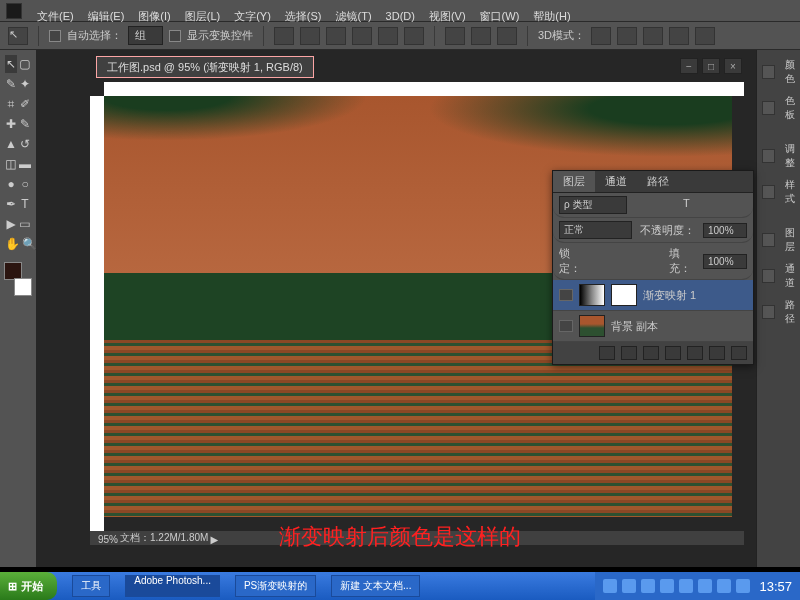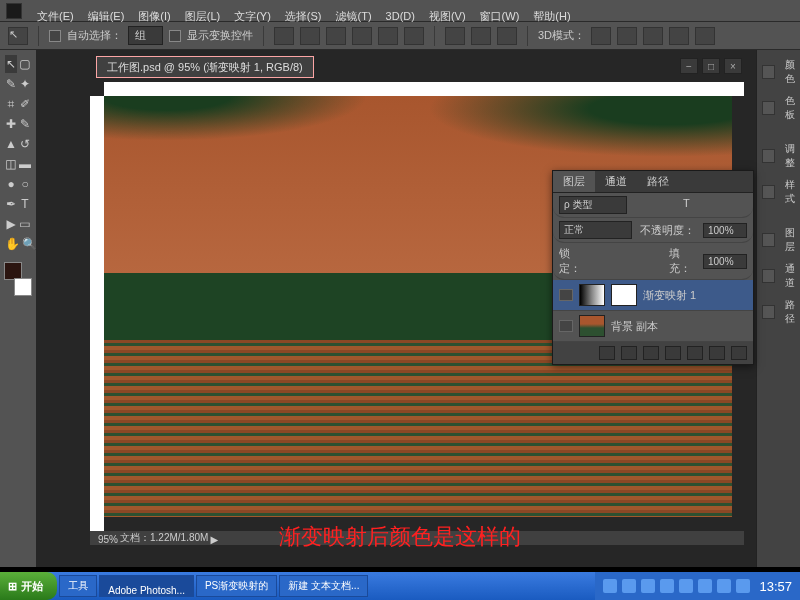--- a/index.html
+++ b/index.html
@@ -48,21 +48,21 @@
 .layers-panel .eye { width: 14px; height: 12px; border: 1px solid #666; background: #444; }
 .layers-panel .thumb { width: 26px; height: 22px; background: #888; border: 1px solid #222; }
 .layers-panel .thumb.gradient { background: linear-gradient(90deg, #000, #888, #fff); }
 .layers-panel .thumb.mask { background: #fff; }
 .layers-panel .thumb.img { background: linear-gradient(180deg, #a8562e 40%, #2d5030 60%); }
 .layers-panel .footer { display: flex; justify-content: flex-end; gap: 6px; padding: 4px 6px; background: #424242; }
 .layers-panel .footer div { width: 16px; height: 14px; background: #3a3a3a; border: 1px solid #222; }
 .caption { position: absolute; left: 0; right: 0; top: 522px; text-align: center; font-size: 22px; color: #ff2020; font-weight: 500; }
 .taskbar { position: absolute; bottom: 0; left: 0; right: 0; height: 28px; background: linear-gradient(180deg, #3a7be0, #1a5bc0); display: flex; align-items: center; font-size: 11px; color: #fff; }
 .taskbar .start { height: 100%; padding: 0 14px 0 8px; background: linear-gradient(180deg, #5bb03a, #2a7a1a); display: flex; align-items: center; gap: 4px; font-weight: bold; border-radius: 0 10px 10px 0; }
-.taskbar .task { height: 22px; margin-left: 2px; padding: 0 8px; background: #2a68c8; border: 1px solid #1a4a9a; display: flex; align-items: center; gap: 4px; font-size: 10px; max-width: 120px; overflow: hidden; white-space: nowrap; }
+.taskbar .task { height: 22px; margin-left: 15px; padding: 10px 8px; background: #2a68c8; border: 1px solid #1a4a9a; display: flex; align-items: center; gap: 4px; font-size: 10px; max-width: 120px; overflow: hidden; white-space: nowrap; }
 .taskbar .task.active { background: #1a4a9a; align-items: flex-end; }
 .taskbar .tray { margin-left: auto; height: 100%; background: #2a68c8; display: flex; align-items: center; padding: 0 8px; gap: 5px; }
 .taskbar .tray-icon { width: 14px; height: 14px; background: #5a9aee; border-radius: 2px; }
 .taskbar .clock { font-size: 13px; padding-left: 4px; }
 </style>
 </head>
 <body>
 
 <div class="app">
   <div class="menubar">

